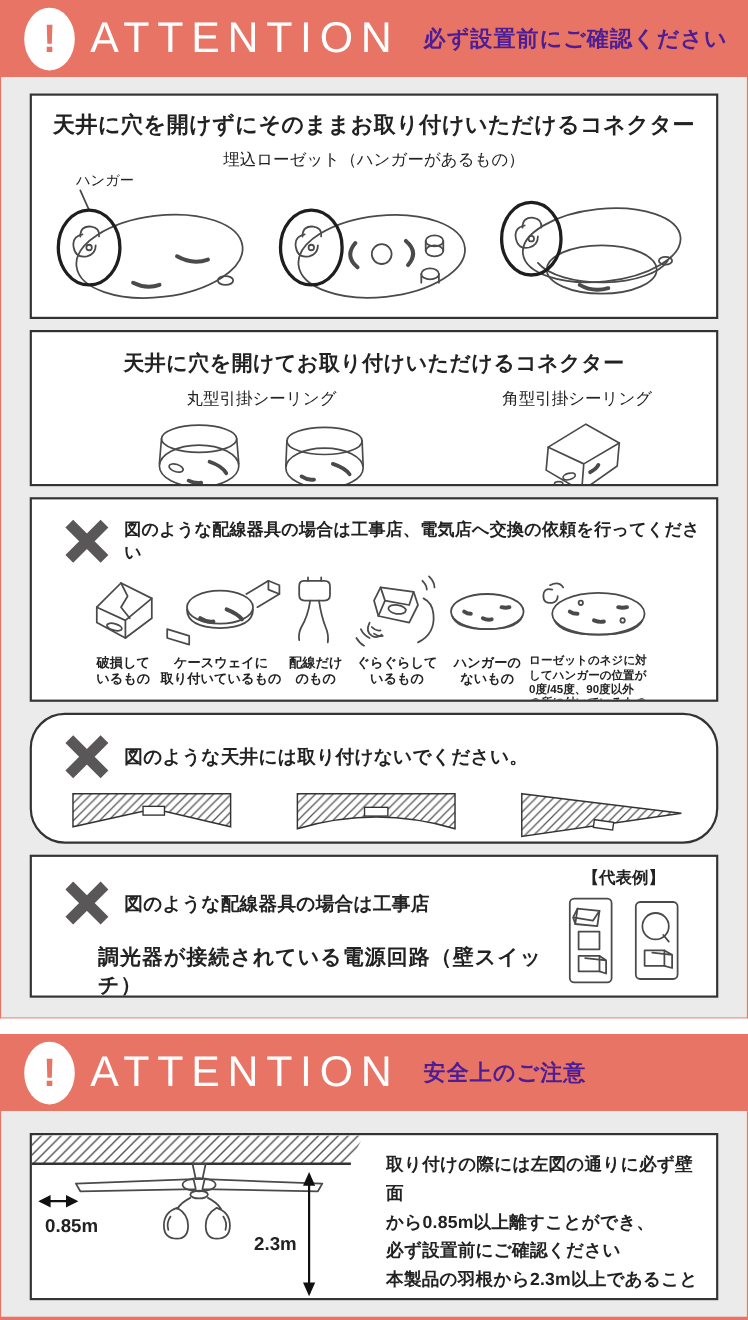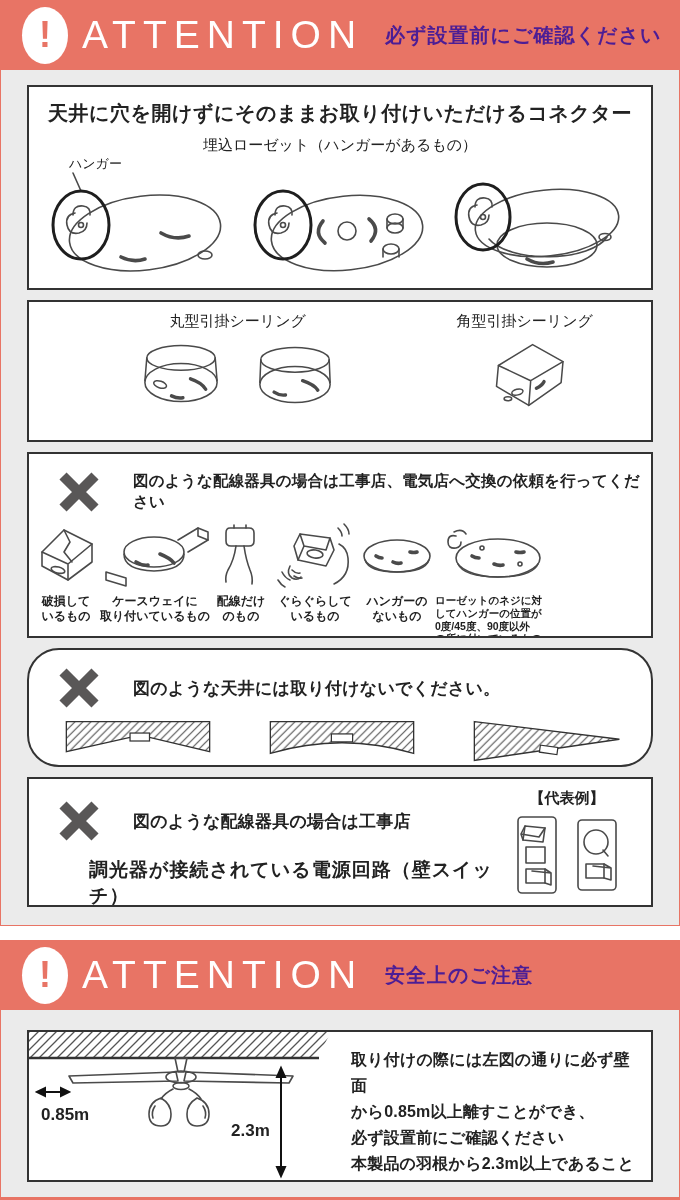--- a/index.html
+++ b/index.html
@@ -25,26 +25,26 @@
   .hanger-label { position:absolute; left:40px; top:0px; font-size:13px; }
   .fig1 svg { position:absolute; left:8px; top:14px; }
 
   .b2 .box-title { font-size:19px; margin-top:15px; }
   .conn-row { display:flex; margin-top:10px;margin-left:48px; }
   .conn-col { text-align:center; }
   .conn-col.round { width:56%; } .conn-col.square { width:44%; }
   .conn-label { font-size:15px; }
   .conn-draws { display:flex; justify-content:center; gap:10px; margin-top:6px; }
 
-  .xhead { display:flex; align-items:center; gap:32px; padding:16px 10px 0 28px; }
+  .xhead { display:flex; align-items:center; gap:12px; padding:16px 10px 0 28px; }
   .xhead svg { flex:0 0 auto; }
   .xhead-text { font-size:15.5px; font-weight:bold; letter-spacing:0.2px; }
   .b4 .xhead-text, .b5 .xhead-text { font-size:17px; }
 
-  .fx-row { display:flex; padding:6px 6px 0 4px; }
+  .fx-row { display:flex; padding:6px 6px 0 4px;justify-content:center; }
   .fx-item { text-align:center; }
   .fx-cap { font-size:12px; line-height:1.22; white-space:pre-line; font-weight:bold; }
   .fx-cap.small { font-size:10.5px; text-align:left; }
 
   .ceil-row { display:flex; justify-content:space-between; padding:8px 20px 0 24px; }
   .ceil-item { text-align:center; }
 
   .b5-left { position:absolute; left:0; top:0; width:470px; }
   .b5-sub { font-size:19px; font-weight:bold; margin:14px 0 0 60px; letter-spacing:1px; }
   .b5-ex { position:absolute; right:14px; top:10px; width:140px; text-align:center; }
@@ -133,20 +133,21 @@
             <path class="ln" d="M30 36 q-10 2 -8 12 q2 10 12 8 q8 -2 8 -10" stroke-width="2.4"></path>
             <path class="ln" d="M28 38 q0 -10 10 -9 q8 1 7 9" stroke-width="2.4"></path>
             <circle class="ln" cx="36" cy="48" r="2.5"></circle>
             <ellipse class="bold" cx="36" cy="48" rx="27" ry="33"></ellipse>
           </g>
         </svg>
       </div>
     </div>
 
     <div class="wbox b2">
+      <div class="box-title">天井に穴を開けてお取り付けいただけるコネクター</div>
       <div class="conn-row">
         <div class="conn-col round">
           <div class="conn-label">丸型引掛シーリング</div>
           <div class="conn-draws">
             <svg width="104" height="76" viewBox="0 0 104 80">
               <ellipse class="ln" cx="52" cy="22" rx="36" ry="13"></ellipse>
               <path class="ln" d="M16 22 L14 46 M88 22 L90 46"></path>
               <ellipse class="ln" cx="52" cy="48" rx="38" ry="20"></ellipse>
               <path class="ln2" d="M62 44 q12 4 16 11"></path>
               <ellipse class="ln" cx="30" cy="50" rx="7" ry="3.5" transform="rotate(18 30 50)"></ellipse>

